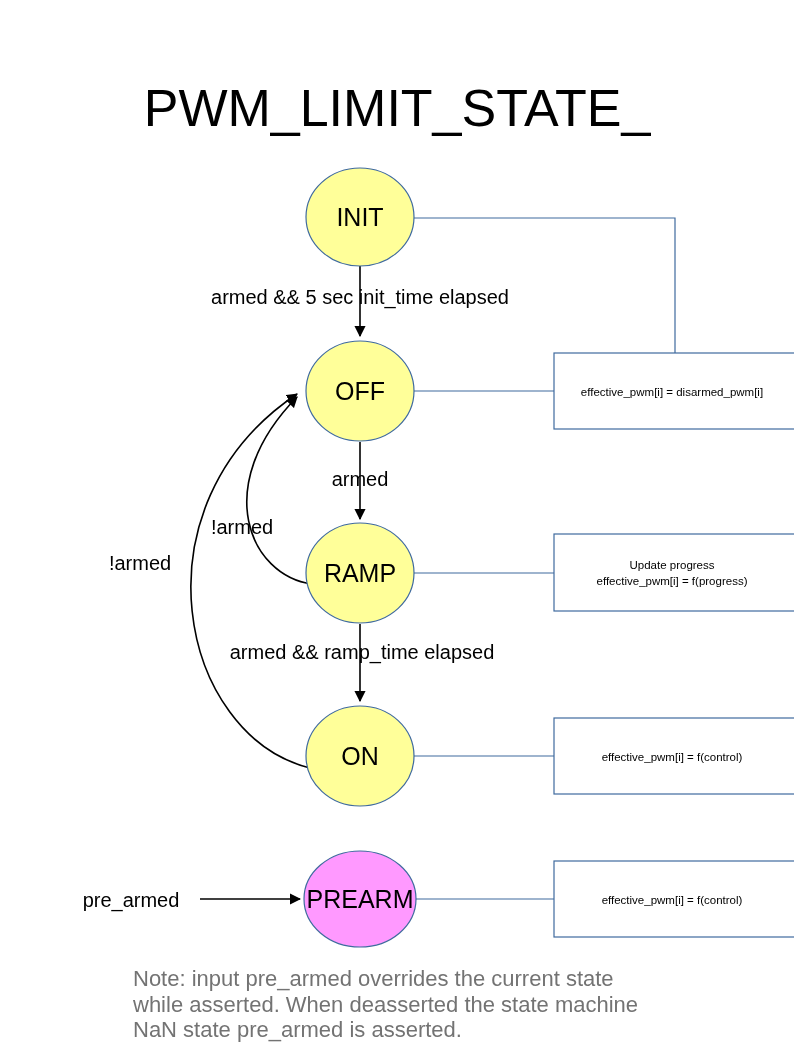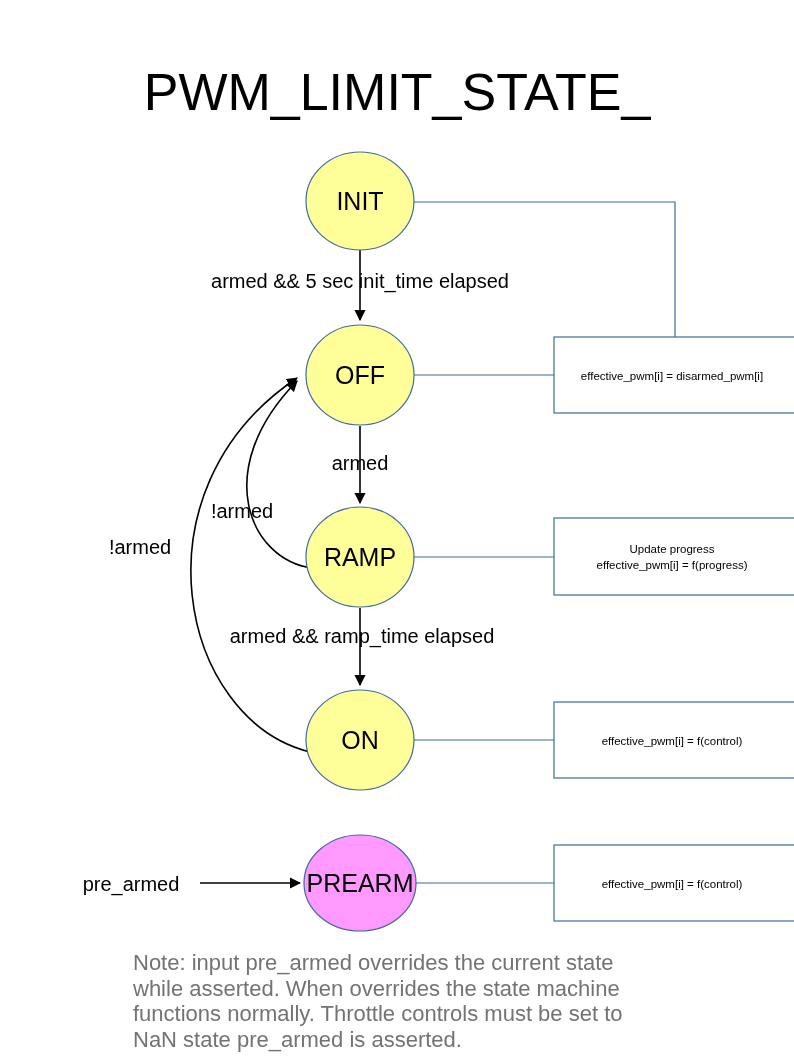--- a/index.html
+++ b/index.html
@@ -10,21 +10,21 @@
   body {
     width: 794px;
     height: 1058px;
     position: relative;
     overflow: hidden;
     font-family: "Liberation Sans", sans-serif;
     color: #000000;
   }
   #diagram-root {
     position: absolute;
-    left: 0; top: 0;
+    left: 0; top: 16px;
     width: 794px;
     height: 774px;
   }
   svg.canvas {
     position: absolute;
     left: 0; top: 0;
     width: 794px;
     height: 1058px;
   }
   .diagram-title {
@@ -164,18 +164,17 @@
 
     <text class="edge-label" x="362" y="643">armed &amp;&amp; ramp_time elapsed</text>
 
     <text class="edge-label" x="140" y="554">!armed</text>
 
     <text class="edge-label" x="131" y="891">pre_armed</text>
   </svg>
 
   <div class="note-text">
     <div>Note: input pre_armed overrides the current state</div>
-    <div>while asserted. When overrides the state machine</div>
-    <div>functions normally. Throttle controls must be set to</div>
+    <div>while asserted. When deasserted the state machine</div>
     <div>NaN state pre_armed is asserted.</div>
   </div>
 
 </div>
 
 </body></html>

